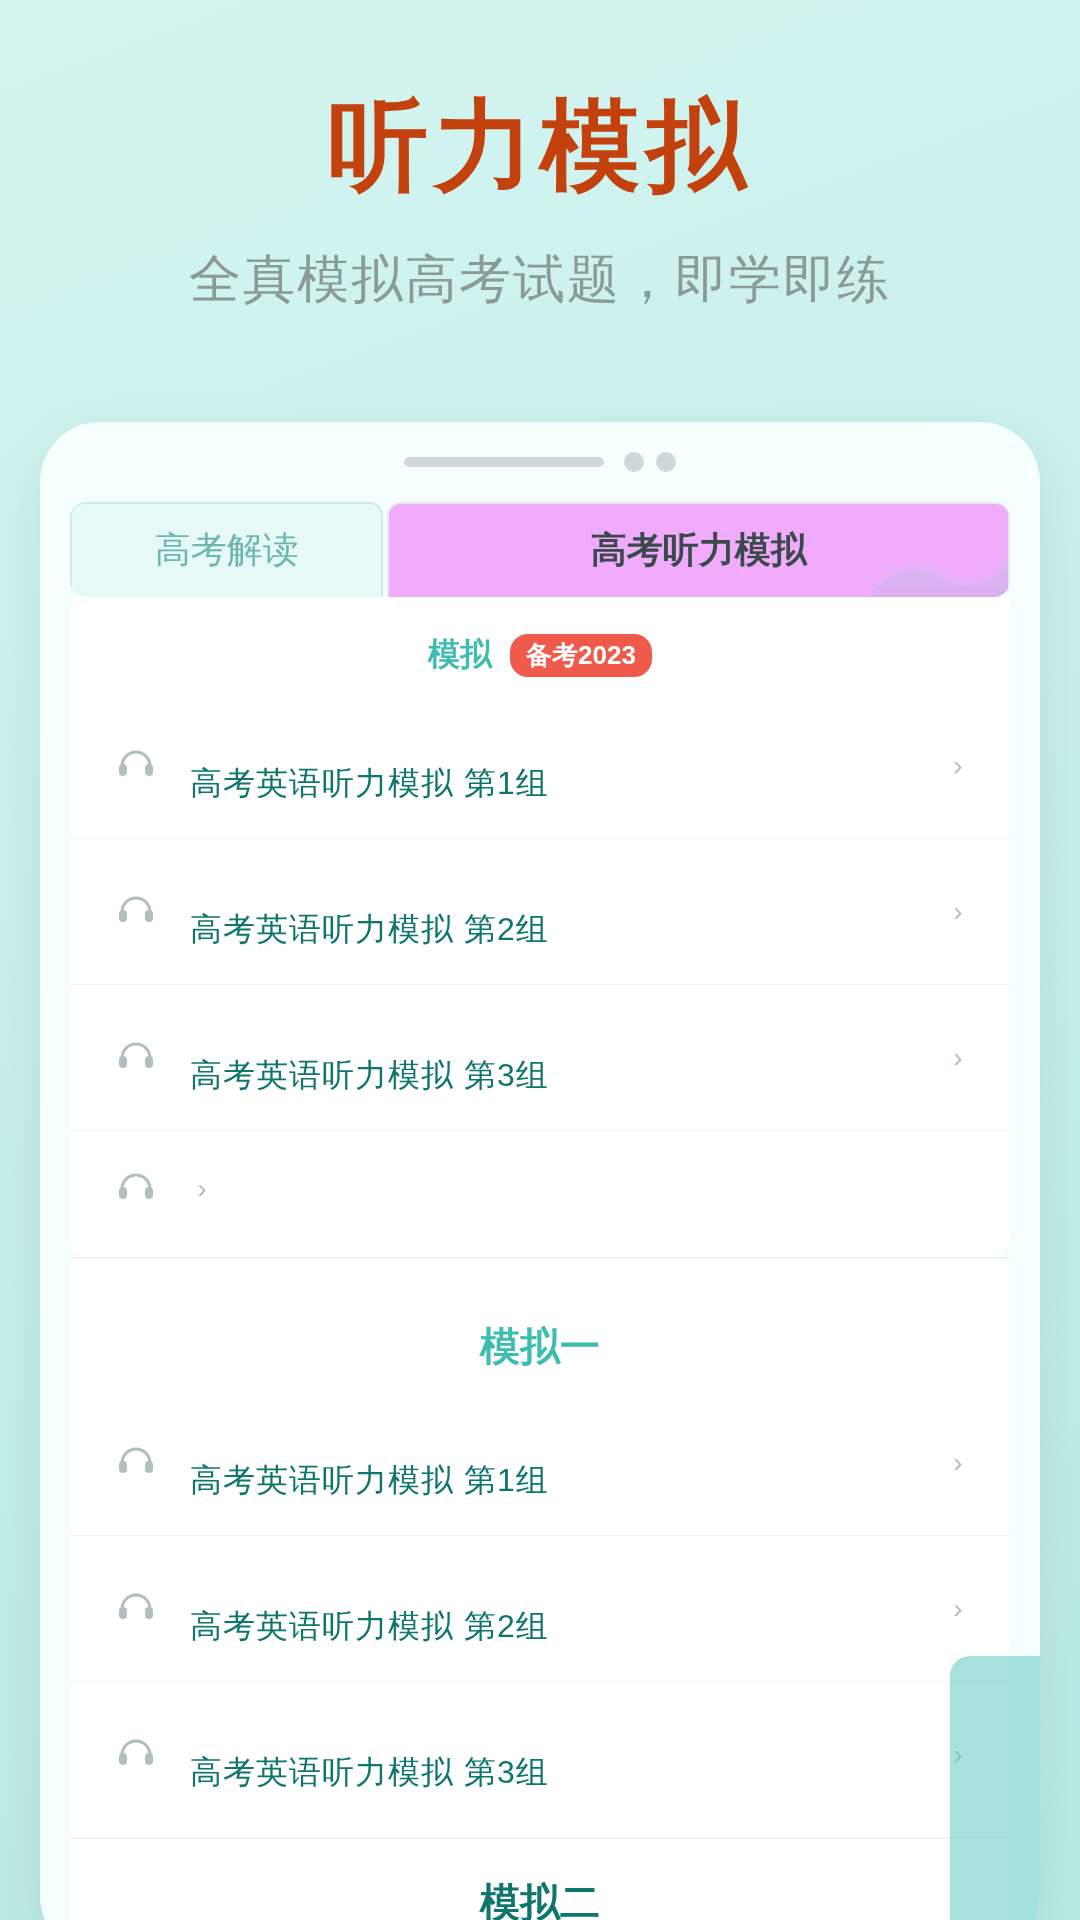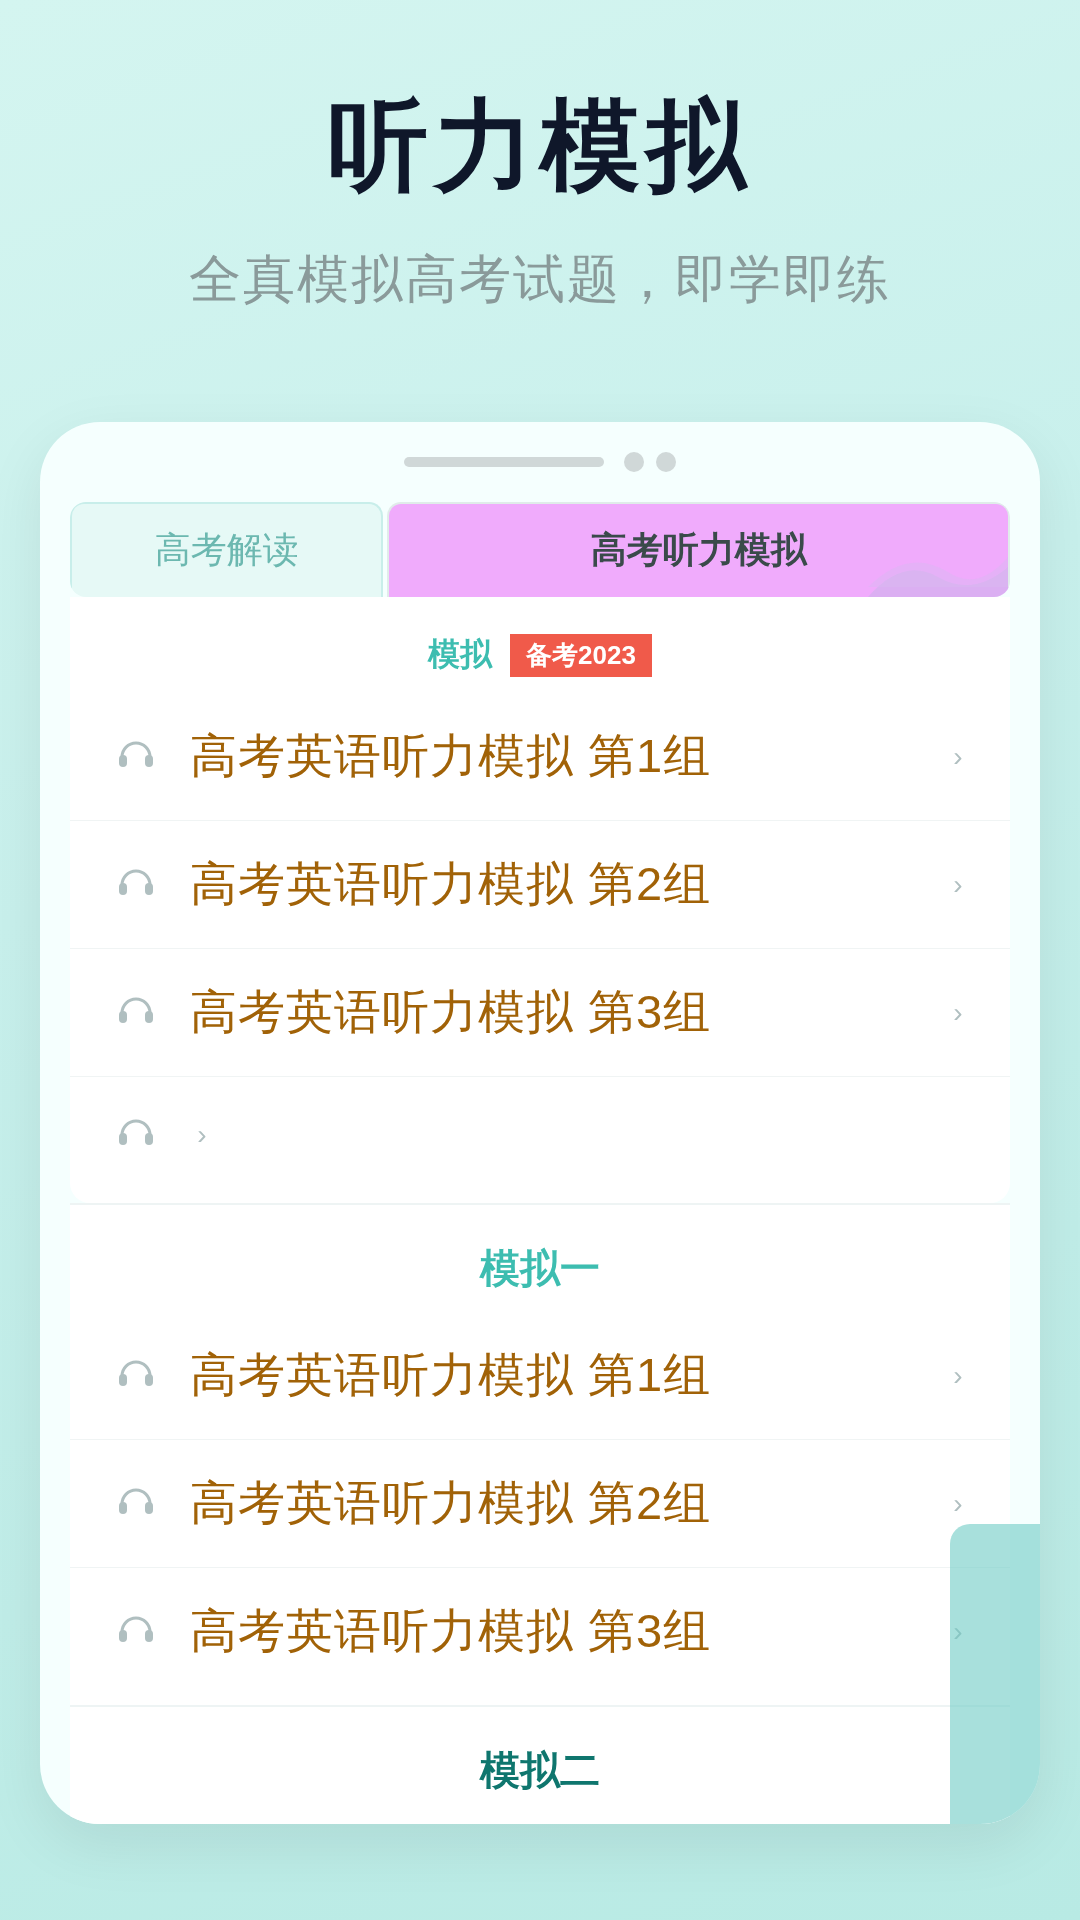--- a/index.html
+++ b/index.html
@@ -14,21 +14,21 @@
       flex-direction: column;
       align-items: center;
       padding-top: 80px;
       overflow: hidden;
       position: relative;
     }
 
     .page-title {
       font-size: 100px;
       font-weight: 900;
-      color: #0f172a;
+      color: #c2410c;
       letter-spacing: 6px;
       margin-bottom: 30px;
       text-align: center;
     }
 
     .page-subtitle {
       font-size: 52px;
       color: #8a9a9a;
       margin-bottom: 107px;
       letter-spacing: 2px;
@@ -134,21 +134,21 @@
       font-size: 32px;
       font-weight: 700;
       color: #3dbdb0;
     }
 
     .badge-2023 {
       background: #f05a4a;
       color: white;
       font-size: 26px;
       padding: 4px 16px;
-      border-radius: 0;
+      border-radius: 18px;
       font-weight: 600;
     }
 
     .list-item {
       display: flex;
       align-items: center;
       padding: 32px 40px;
       border-bottom: 1px solid #f0f4f4;
       cursor: pointer;
     }
@@ -167,23 +167,24 @@
       justify-content: center;
     }
 
     .headphone-svg {
       width: 44px;
       height: 44px;
     }
 
     .item-text {
       flex: 1;
-      font-size: 47px;
-      color: #a16207;
+      font-size: 32px;
+      color: #0f766e;
       letter-spacing: 1px;
+      margin-top: 37px;
     }
 
     .chevron-icon {
       width: 24px;
       height: 24px;
       color: #b0bfc0;
       display: flex;
       align-items: center;
       justify-content: center;
       font-size: 28px;
@@ -199,20 +200,21 @@
       display: flex;
       align-items: center;
       justify-content: center;
       padding: 36px 0 16px;
     }
 
     .section-title-2 {
       font-size: 40px;
       font-weight: 700;
       color: #3dbdb0;
+      margin-top: 24px;
     }
 
     .content-area-2 {
       background: white;
       margin: 0 30px;
       padding-bottom: 10px;
     }
 
     .section-header-3 {
       display: flex;

